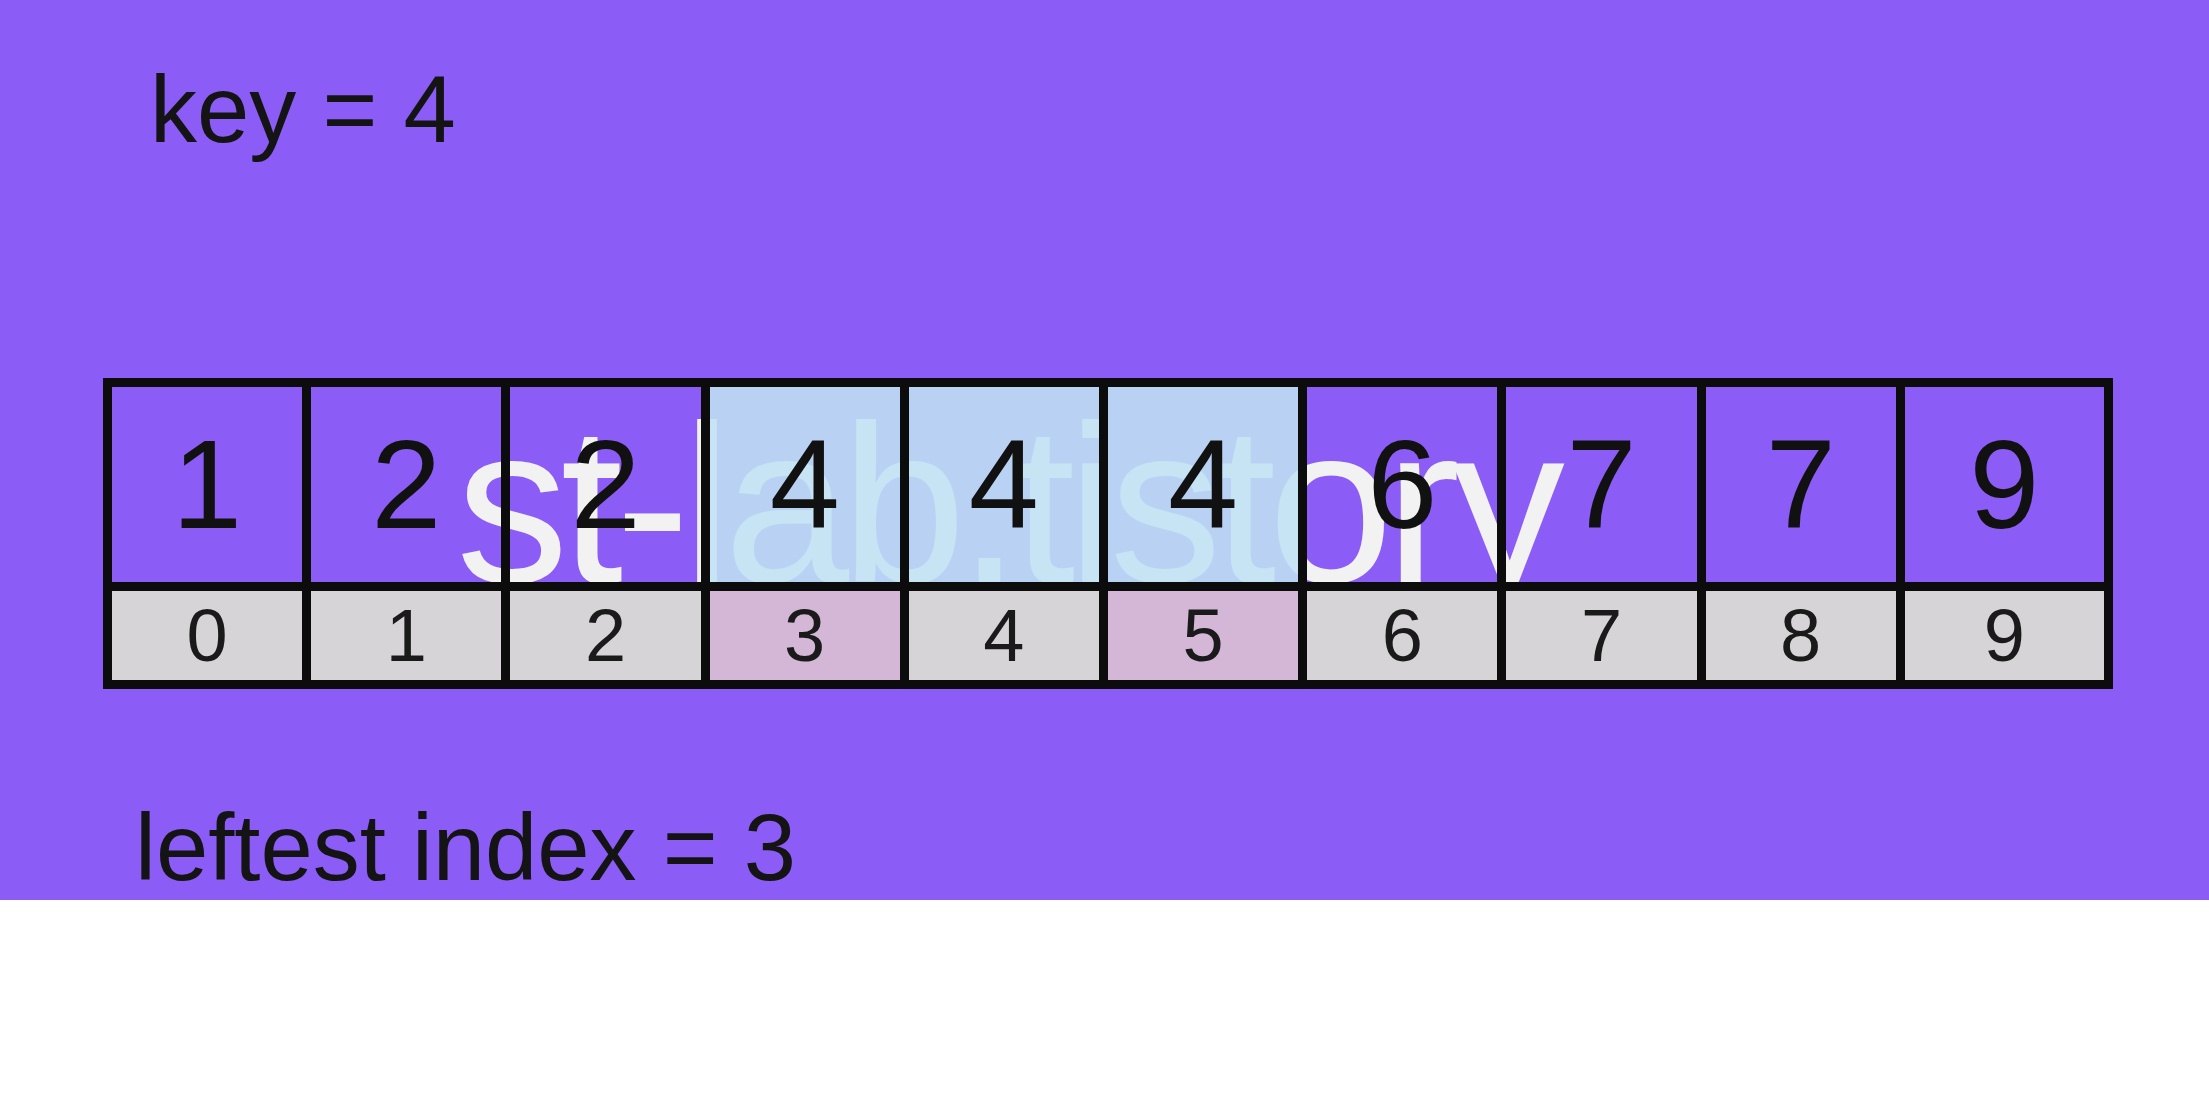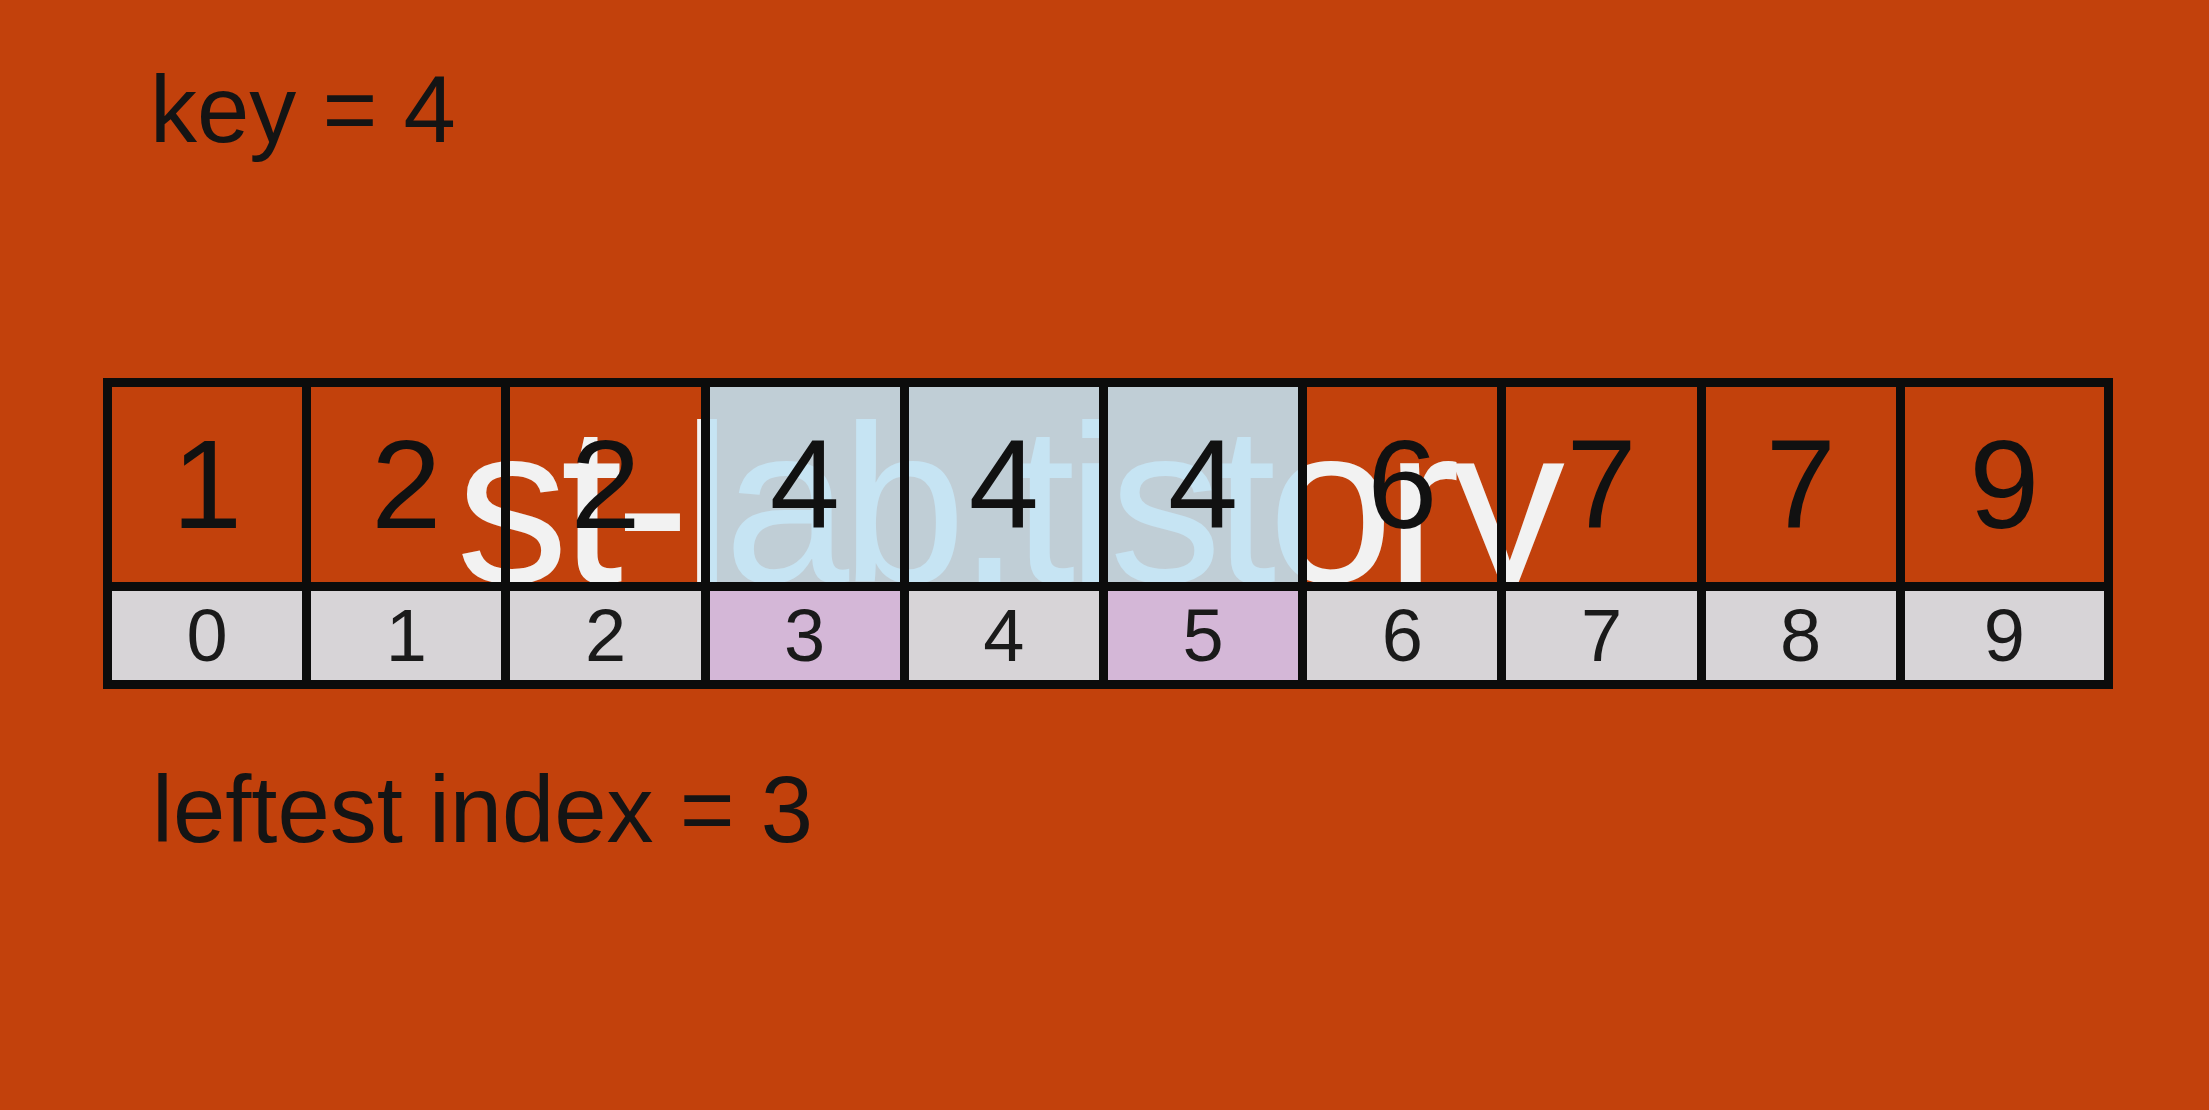--- a/index.html
+++ b/index.html
@@ -1,20 +1,20 @@
 <!DOCTYPE html>
 <html><head>
 <meta charset="utf-8">
 <style>
   html, body { margin: 0; padding: 0; background: #ffffff; }
   .canvas {
     position: relative;
     width: 2209px;
-    height: 1110px;
-    background: #c2410c;
+    height: 900px;
+    background: #8b5cf6;
     overflow: hidden;
     font-family: "Liberation Sans", sans-serif;
     color: #141414;
   }
   .key-text {
     position: absolute;
     left: 150px;
     top: 58px;
     font-size: 94px;
     line-height: 1.1;
@@ -66,21 +66,21 @@
     font-size: 74px;
     color: #1a1a1a;
   }
   .result-line {
     position: absolute;
     font-size: 94px;
     line-height: 1.1;
     color: #141414;
     white-space: pre;
   }
-  .result-leftest  { left: 135px; top: 758px; margin-left: 17px; }
+  .result-leftest  { left: 135px; top: 796px; }
   .result-rightest { left: 135px; top: 924px; }
 </style>
 </head>
 <body>
 
 <div class="canvas">
 
   <div class="key-text">key = 4</div>
 
   <div class="watermark" style="color: rgb(242, 242, 242);">st-lab.tistory</div>

